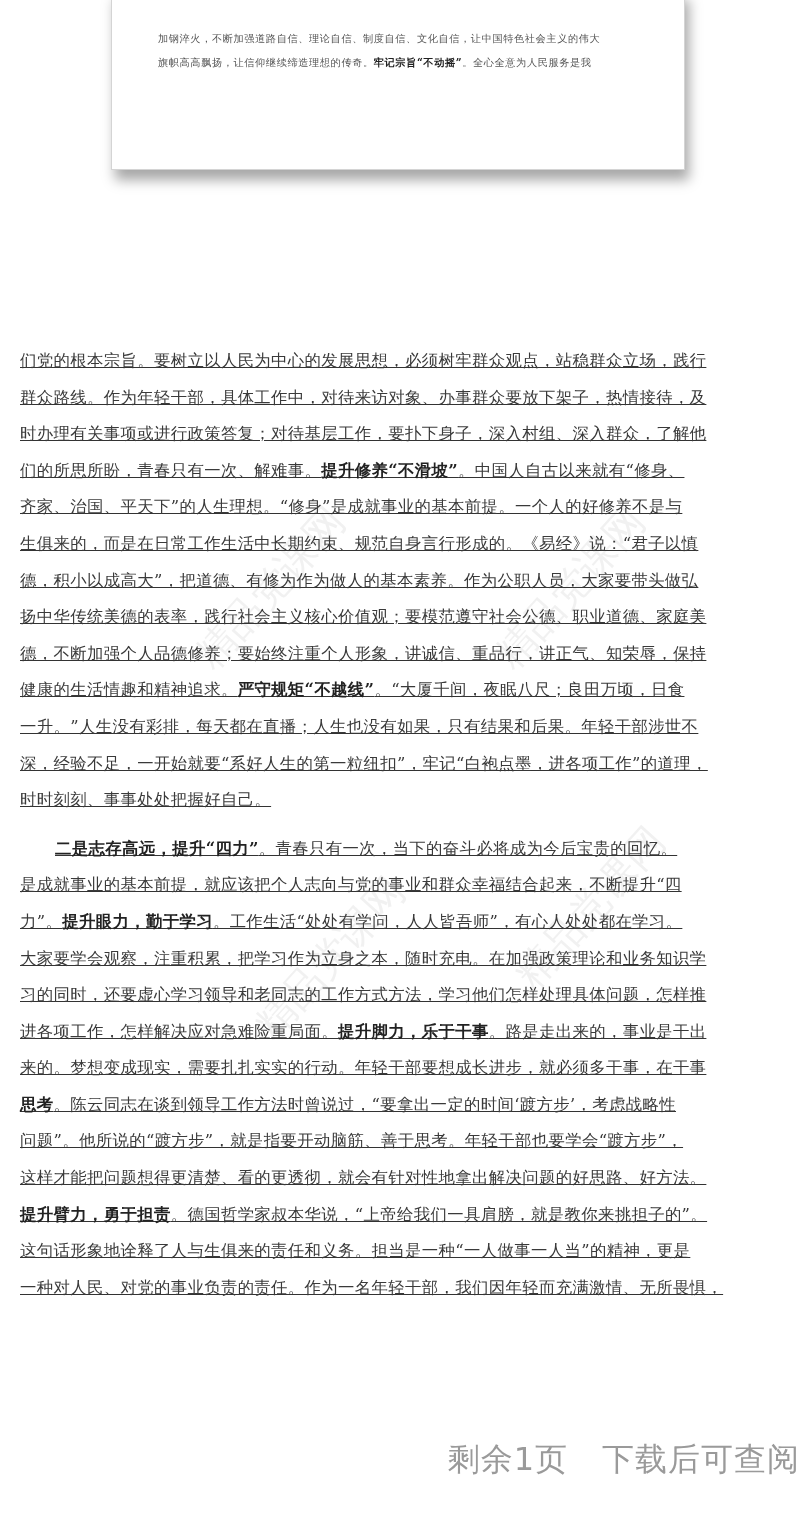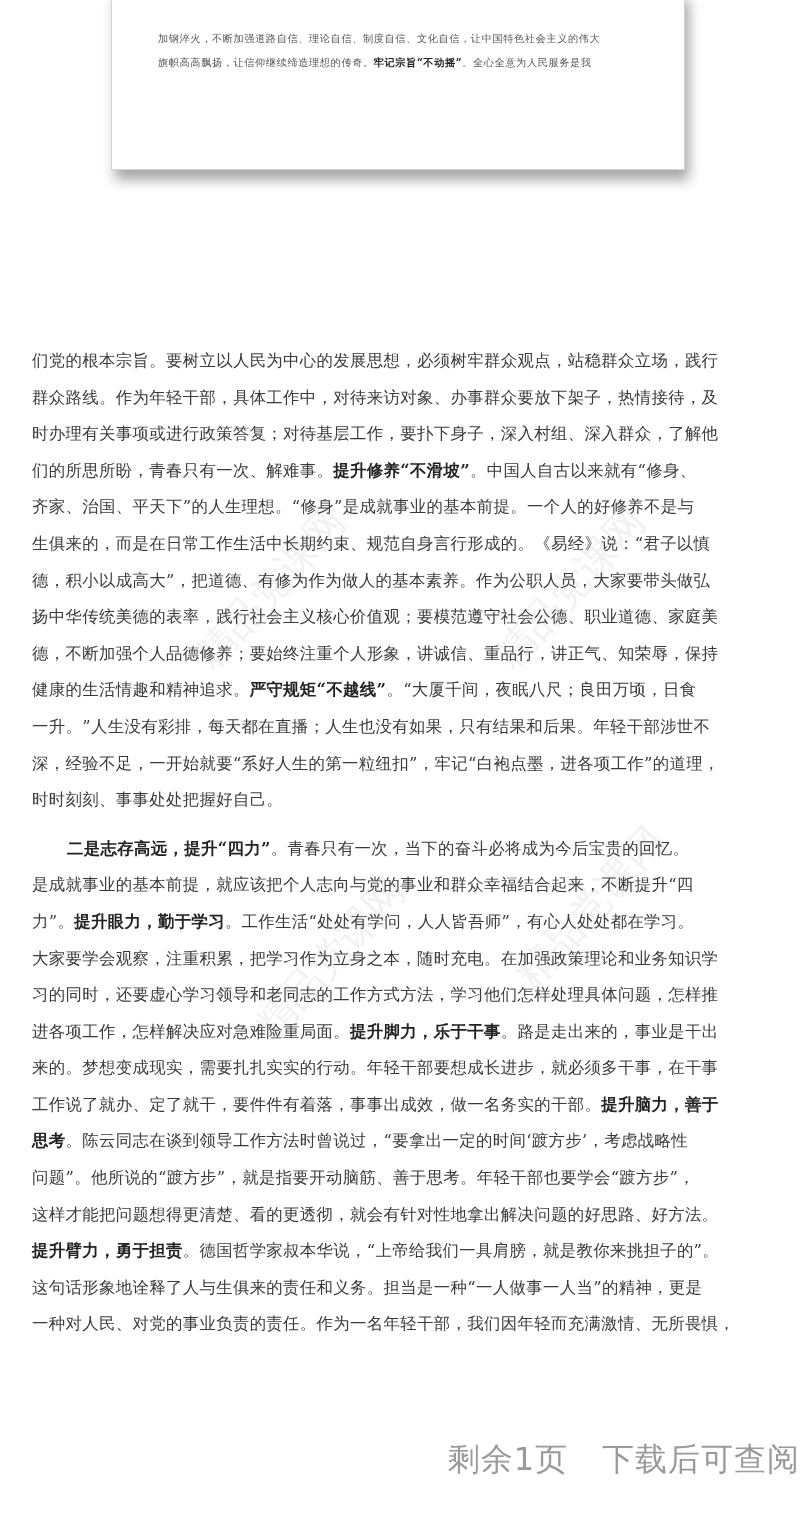--- a/index.html
+++ b/index.html
@@ -11,21 +11,21 @@
     box-shadow: 4px 10px 12px rgba(0,0,0,0.35);
   }
   .page-card .line {
     position: absolute; left: 46px; width: 490px; font-size: 10.2px;
     color: #555; white-space: nowrap; letter-spacing: 0.6px; margin-top: 21px;
   }
   .page-card .l1 { top: 20px; }
   .page-card .l2 { top: 44px; }
   .b { font-weight: bold; color: #222; }
   .body-text {
-    position: absolute; left: 32px; top: 343px; width: 746px;
+    position: absolute; left: 20px; top: 343px; width: 746px; text-decoration: underline;
   }
   .body-text .row {
     height: 36.6px; line-height: 36.6px; font-size: 16.4px; white-space: nowrap;
     color: #3a3a3a; letter-spacing: 0.35px; text-align: justify;
   }
   .gap { height: 12px; }
   .indent { padding-left: 35px; }
   .remaining {
     position: absolute; left: 0; width: 800px; top: 1438px; text-align: right;
     font-family: "DejaVu Sans", "Liberation Sans", sans-serif;
@@ -69,21 +69,20 @@
     </div>
   <div class="gap"></div>
   <div>
       <div class="row indent"><span class="b">二是志存高远，提升“四力”</span><span>。青春只有一次，当下的奋斗必将成为今后宝贵的回忆。</span></div>
       <div class="row"><span>是成就事业的基本前提，就应该把个人志向与党的事业和群众幸福结合起来，不断提升“四</span></div>
       <div class="row"><span>力”。</span><span class="b">提升眼力，勤于学习</span><span>。工作生活“处处有学问，人人皆吾师”，有心人处处都在学习。</span></div>
       <div class="row"><span>大家要学会观察，注重积累，把学习作为立身之本，随时充电。在加强政策理论和业务知识学</span></div>
       <div class="row"><span>习的同时，还要虚心学习领导和老同志的工作方式方法，学习他们怎样处理具体问题，怎样推</span></div>
       <div class="row"><span>进各项工作，怎样解决应对急难险重局面。</span><span class="b">提升脚力，乐于干事</span><span>。路是走出来的，事业是干出</span></div>
       <div class="row"><span>来的。梦想变成现实，需要扎扎实实的行动。年轻干部要想成长进步，就必须多干事，在干事</span></div>
-      <div class="row"><span>工作说了就办、定了就干，要件件有着落，事事出成效，做一名务实的干部。</span><span class="b">提升脑力，善于</span></div>
       <div class="row"><span class="b">思考</span><span>。陈云同志在谈到领导工作方法时曾说过，“要拿出一定的时间‘踱方步’，考虑战略性</span></div>
       <div class="row"><span>问题”。他所说的“踱方步”，就是指要开动脑筋、善于思考。年轻干部也要学会“踱方步”，</span></div>
       <div class="row"><span>这样才能把问题想得更清楚、看的更透彻，就会有针对性地拿出解决问题的好思路、好方法。</span></div>
       <div class="row"><span class="b">提升臂力，勇于担责</span><span>。德国哲学家叔本华说，“上帝给我们一具肩膀，就是教你来挑担子的”。</span></div>
       <div class="row"><span>这句话形象地诠释了人与生俱来的责任和义务。担当是一种“一人做事一人当”的精神，更是</span></div>
       <div class="row"><span>一种对人民、对党的事业负责的责任。作为一名年轻干部，我们因年轻而充满激情、无所畏惧，</span></div>
     </div>
 </div>
 
 <div class="remaining">

